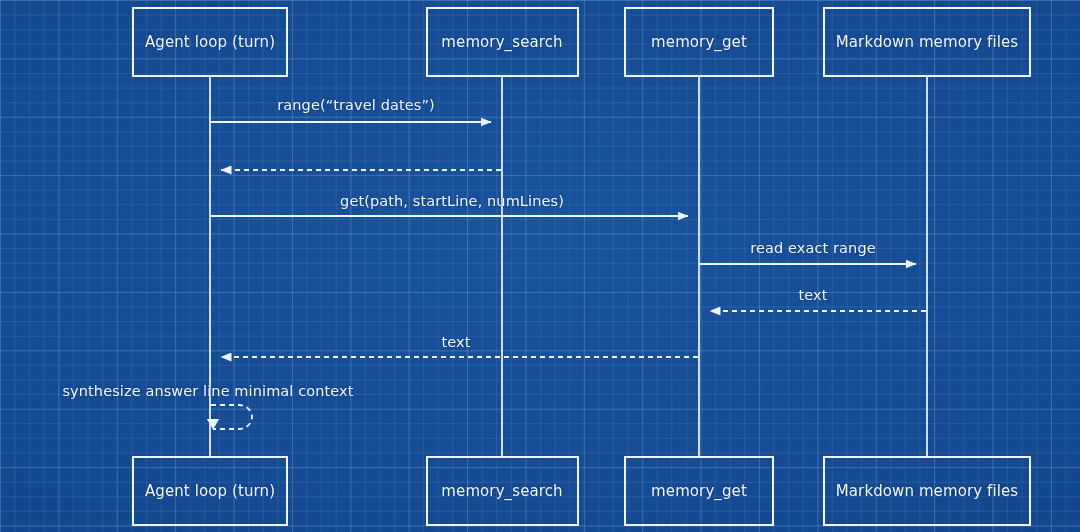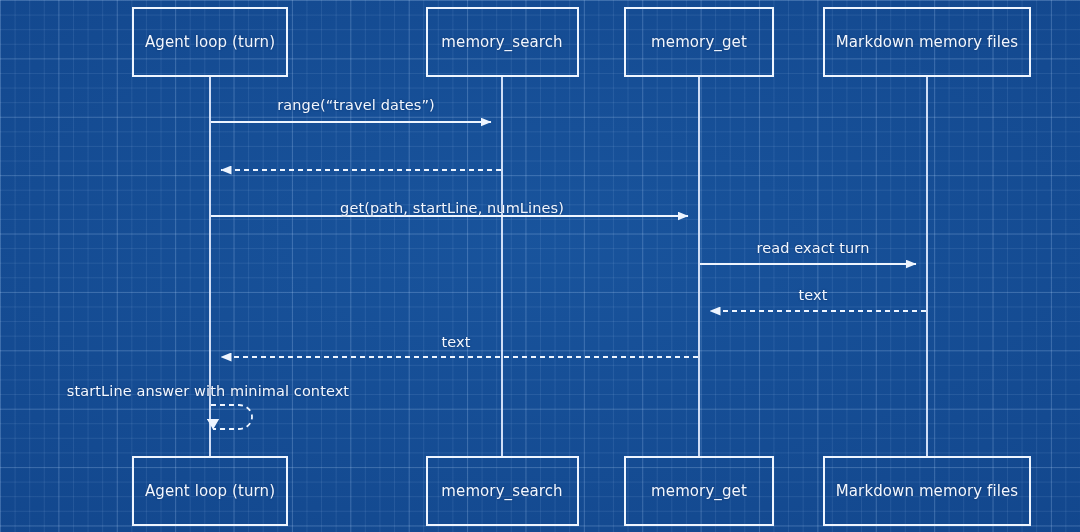--- a/index.html
+++ b/index.html
@@ -113,19 +113,19 @@
   <div class="lbl box-lbl" style="left:502px; top:42px;">memory_search</div>
   <div class="lbl box-lbl" style="left:699px; top:42px;">memory_get</div>
   <div class="lbl box-lbl" style="left:927px; top:42px;">Markdown memory files</div>
 
   <div class="lbl box-lbl" style="left:210px; top:491px;">Agent loop (turn)</div>
   <div class="lbl box-lbl" style="left:502px; top:491px;">memory_search</div>
   <div class="lbl box-lbl" style="left:699px; top:491px;">memory_get</div>
   <div class="lbl box-lbl" style="left:927px; top:491px;">Markdown memory files</div>
 
   <div class="lbl msg-lbl" style="left:356px; top:98px;">range(“travel dates”)</div>
-  <div class="lbl msg-lbl" style="left:452px; top:201px;">get(path, startLine, numLines)</div>
-  <div class="lbl msg-lbl" style="left:813px; top:241px;">read exact turn</div>
+  <div class="lbl msg-lbl" style="left:452px; top:194px;">get(path, startLine, numLines)</div>
+  <div class="lbl msg-lbl" style="left:813px; top:241px;">read exact range</div>
   <div class="lbl msg-lbl" style="left:813px; top:288px;">text</div>
   <div class="lbl msg-lbl" style="left:456px; top:335px;">text</div>
-  <div class="lbl msg-lbl" style="left:208px; top:384px;">startLine answer with minimal context</div>
+  <div class="lbl msg-lbl" style="left:208px; top:384px;">synthesize answer line minimal context</div>
 
 </div>
 
 </body></html>

